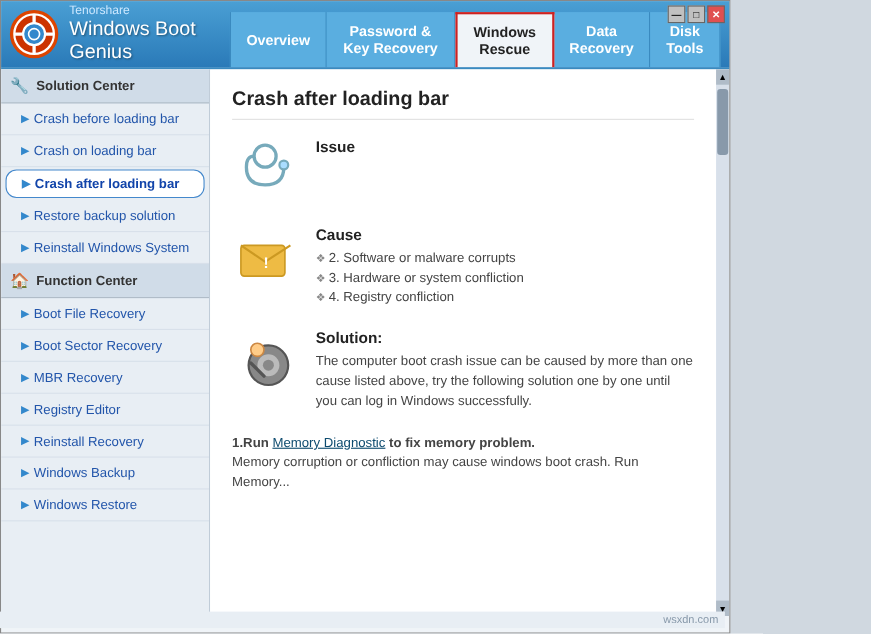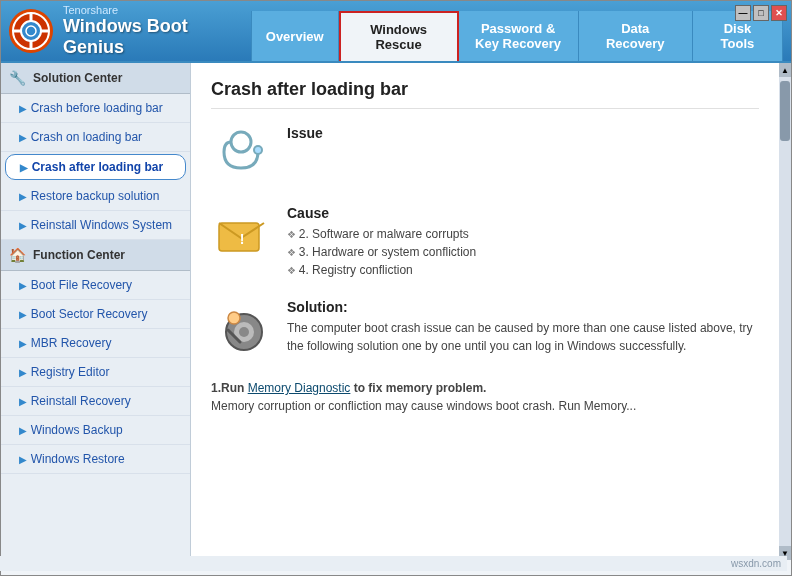--- a/index.html
+++ b/index.html
@@ -7,21 +7,21 @@
       width: 792px;
       height: 576px;
       font-family: Arial, sans-serif;
       font-size: 13px;
       background: #d0d8e0;
       overflow: hidden;
     }
 
     
     .window {
-      width: 792px;
+      width: 664px;
       height: 576px;
       border: 1px solid #888;
       display: flex;
       flex-direction: column;
       background: #f0f4f8;
     }
 
     
     .title-bar {
       background: linear-gradient(to bottom, #4a9fd4, #2a7ab8);
@@ -69,21 +69,21 @@
       display: flex;
       flex-direction: column;
     }
     .app-brand {
       color: #cce8ff;
       font-size: 11px;
     }
     .app-name {
       color: white;
       font-size: 18px;
-      font-weight: bold;
+      font-weight: normal;
       text-shadow: 1px 1px 2px rgba(0,0,0,0.4);
     }
 
     
     .nav-tabs {
       display: flex;
       align-items: stretch;
       margin-left: auto;
       height: 100%;
       padding-top: 10px;
@@ -292,22 +292,22 @@
         <line x1="30" y1="20" x2="38" y2="20" stroke="white" stroke-width="3"></line>
       </svg>
     </div>
     <div class="app-title-block">
       <span class="app-brand">Tenorshare</span>
       <span class="app-name">Windows Boot Genius</span>
     </div>
 
     <div class="nav-tabs">
       <div class="nav-tab">Overview</div>
+      <div class="nav-tab">Password &amp; Key Recovery</div>
       <div class="nav-tab active">Windows Rescue</div>
-      <div class="nav-tab">Password &amp; Key Recovery</div>
       <div class="nav-tab">Data Recovery</div>
       <div class="nav-tab">Disk Tools</div>
     </div>
 
     <div class="title-bar-controls">
       <div class="tb-btn">—</div>
       <div class="tb-btn">□</div>
       <div class="tb-btn close">✕</div>
     </div>
   </div>

